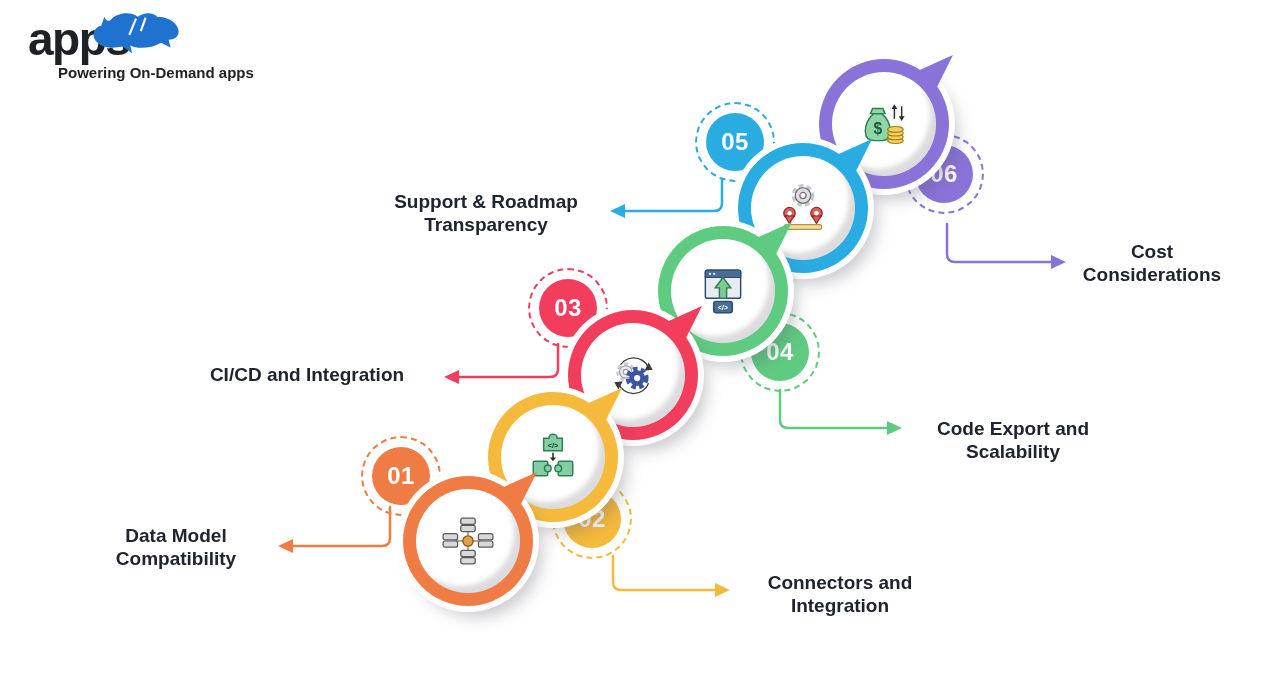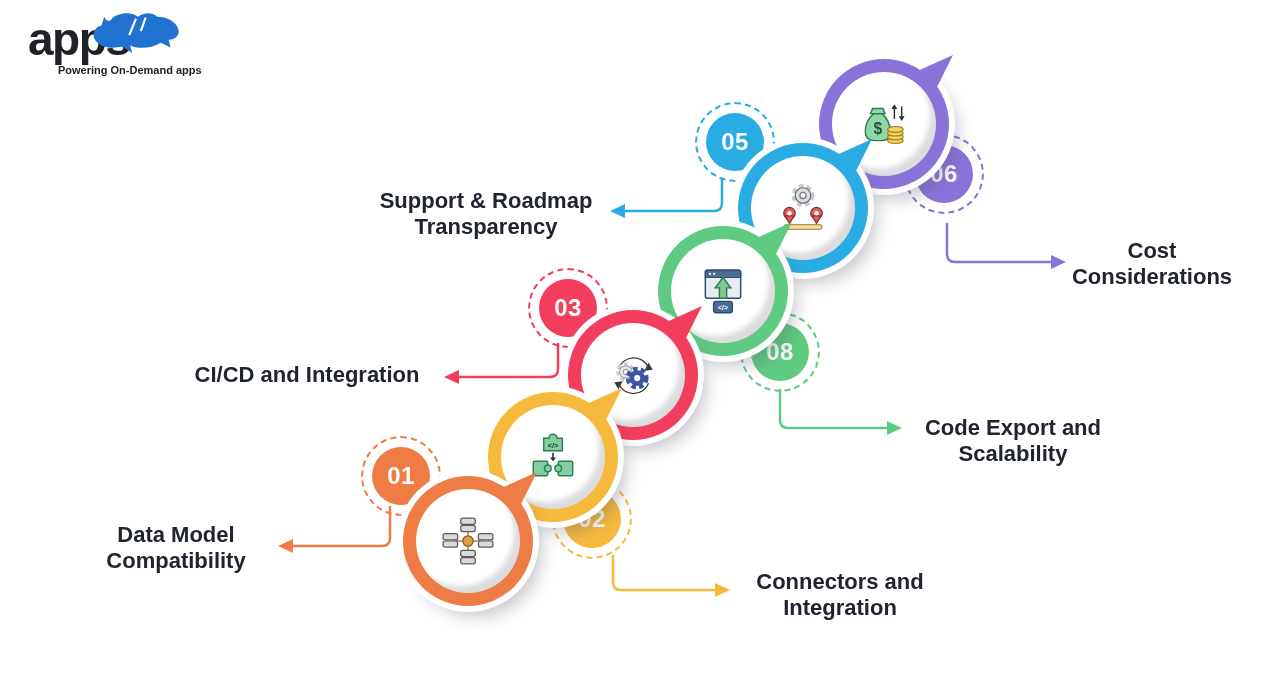--- a/index.html
+++ b/index.html
@@ -9,21 +9,21 @@
     font-family:"Liberation Sans", sans-serif;
     overflow:hidden;
     position:relative;
   }
   .canvas { position:relative; width:1288px; height:686px; }
 
   
   .logo { position:absolute; left:28px; top:16px; width:200px; z-index:20; }
   .brand { font-size:46px; font-weight:800; letter-spacing:-1.5px; color:#1f2126; line-height:1; }
   .rhino { position:absolute; left:60px; top:-8px; }
-  .tagline { margin-top:2px; margin-left:30px; font-size:11px; font-weight:600; color:#222; white-space:nowrap; }
+  .tagline { margin-top:2px; margin-left:30px; font-size:15px; font-weight:600; color:#222; white-space:nowrap; }
 
   
   .s1 { --c:#EF7B45; } .s2 { --c:#F5B93C; } .s3 { --c:#F23D5C; }
   .s4 { --c:#5FCB81; } .s5 { --c:#29ACE2; } .s6 { --c:#8973D9; }
 
   
   .big {
     position:absolute; width:130px; height:130px; border-radius:50%;
     background:var(--c);
     box-shadow: 0 0 0 6px #fff, 9px 11px 16px rgba(90,90,105,.32);
@@ -53,21 +53,21 @@
   }
 
   
   svg.arrow { position:absolute; z-index:2; overflow:visible; }
   svg.arrow path { fill:none; stroke:var(--c); stroke-width:2.5; stroke-linecap:round; }
   svg.arrow polygon { fill:var(--c); }
 
   
   .label {
     position:absolute; z-index:1; transform:translate(-50%,-50%);
-    font-size:22px; font-weight:700; color:#20242e; text-align:center;
+    font-size:19px; font-weight:700; color:#20242e; text-align:center;
     line-height:1.2; white-space:pre-line; width:340px;
   }
 
   .icon { display:block; }
 </style>
 </head>
 <body>
 
 <div class="canvas">
 
@@ -174,21 +174,21 @@
             <circle r="3" fill="#ffffff"></circle>
           </g>
         </svg>
       </div>
     </div>
     <div class="label" style="left:307px; top:375px;">CI/CD and Integration</div>
   </div>
 
   <div class="step s4" style="--c:#5FCB81">
     <div class="dash" style="left:740px; top:312px;">
-      <div class="num">08</div>
+      <div class="num">04</div>
     </div>
     <svg class="arrow" style="left:772px; top:384px;" width="138" height="52" viewBox="772 384 138 52">
       <path d="M780 390 L780 420 Q780 428 788 428 L888 428"></path>
       <polygon points="902,428 887,421 887,435"></polygon>
     </svg>
     <div class="big z4" style="left:658px; top:226px;">
       <div class="tail"></div>
       <div class="inner">
         <svg class="icon" width="54" height="54" viewBox="0 0 52 52">
           <rect x="9" y="6" width="34" height="27" rx="2" fill="#e8edf2" stroke="#2E4B6E" stroke-width="1.4"></rect>

